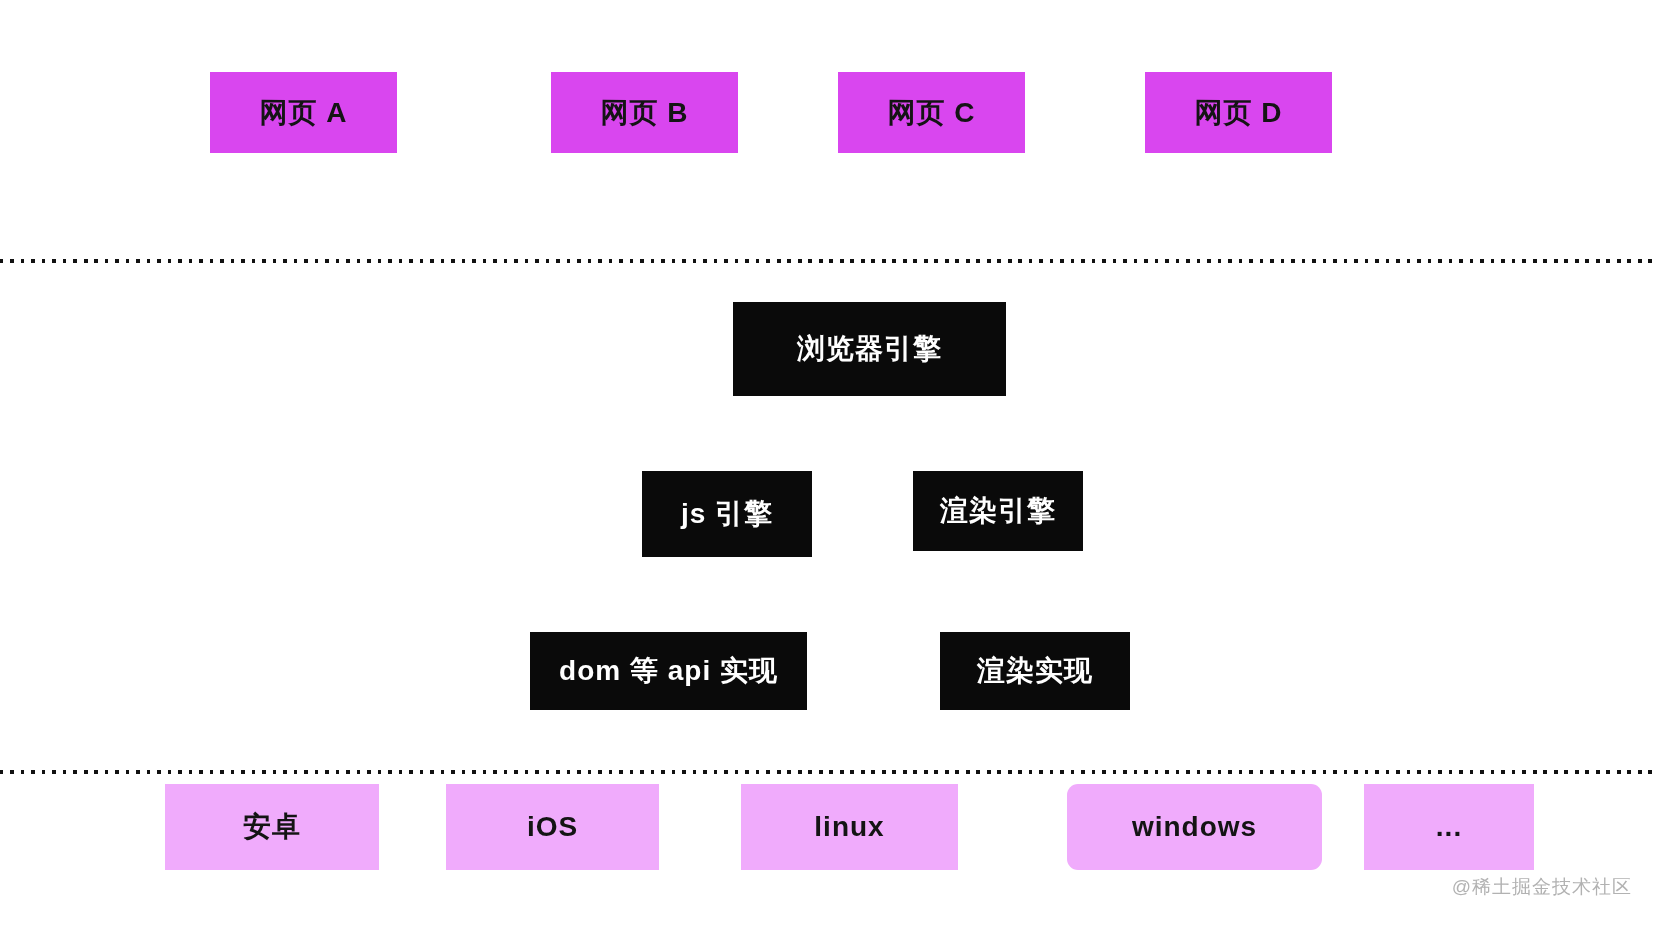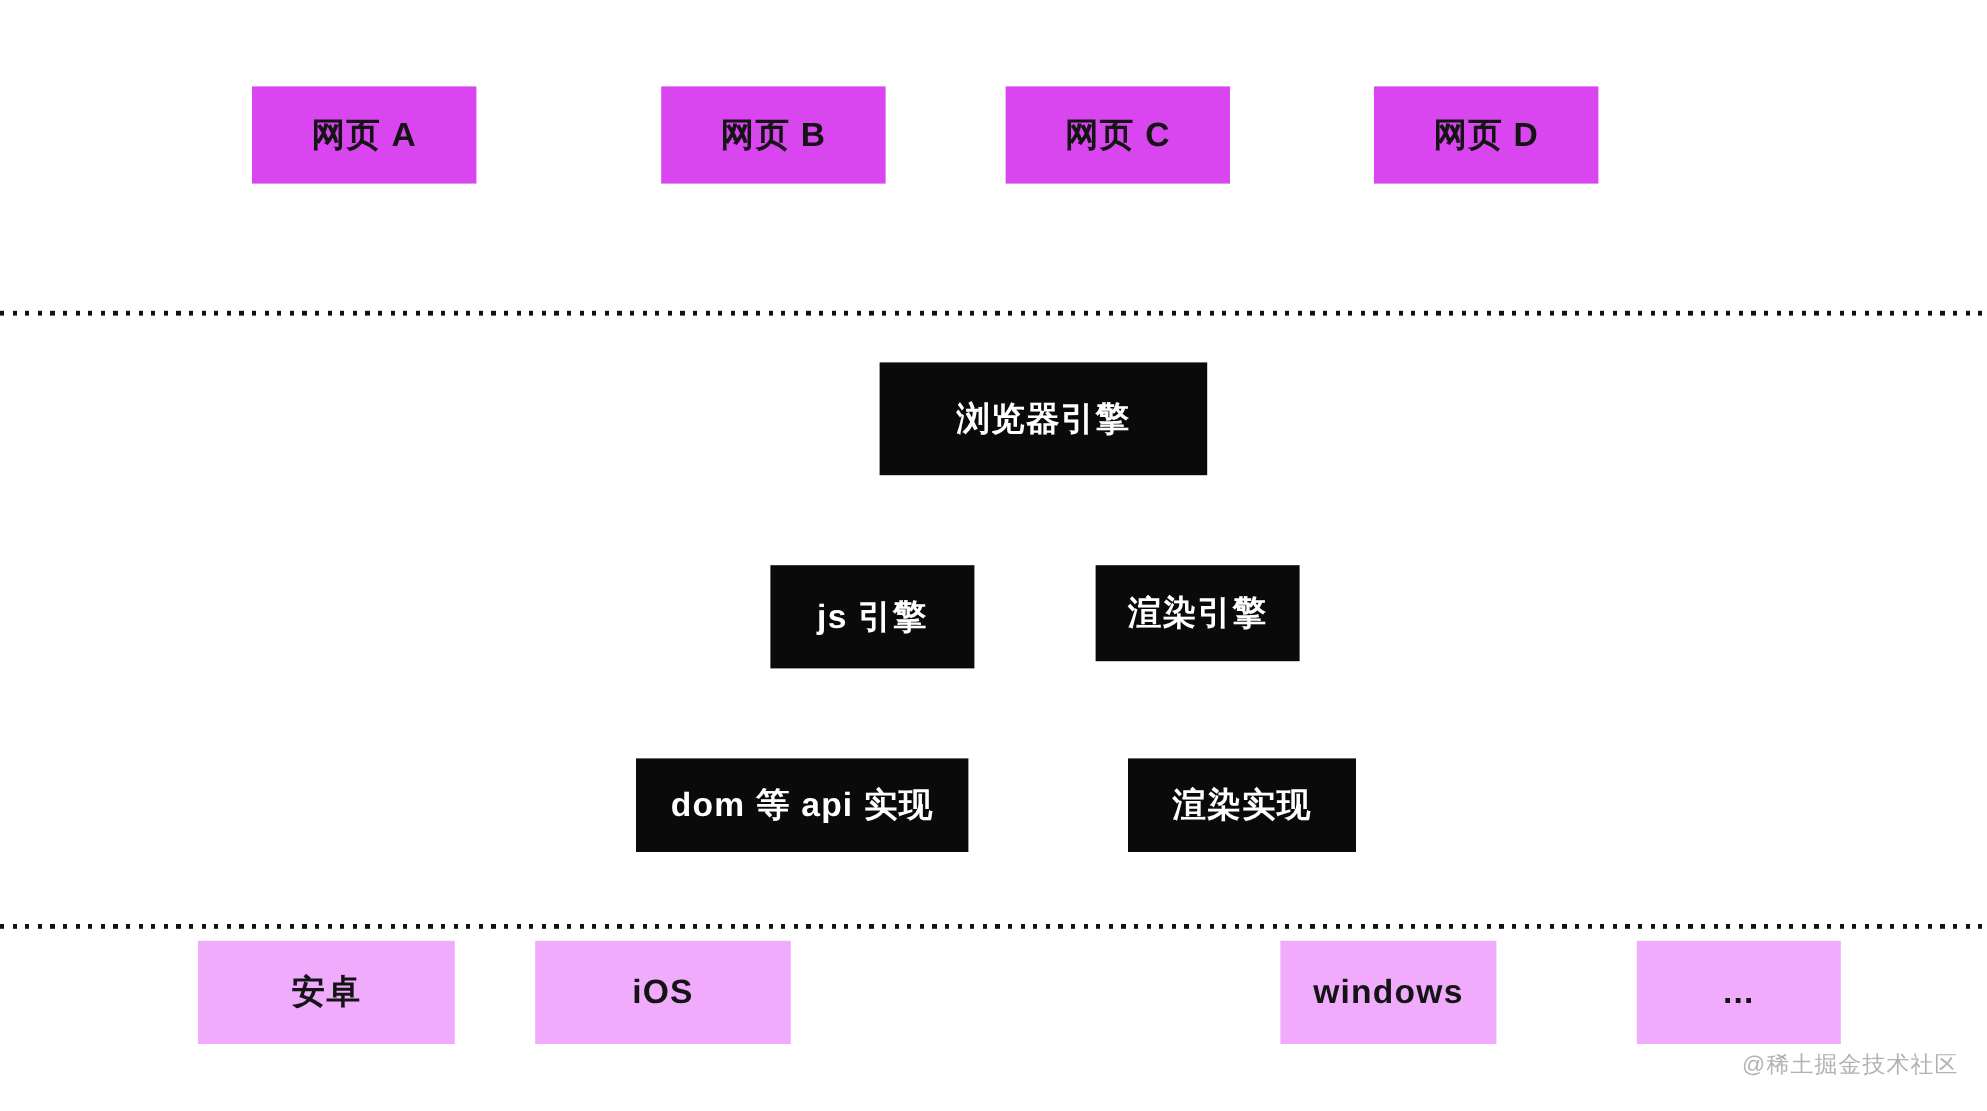--- a/index.html
+++ b/index.html
@@ -84,18 +84,19 @@
   <div class="box black" style="left: 642px; top: 471px; width: 170px; height: 86px;">js 引擎</div>
   <div class="box black" style="left: 530px; top: 632px; width: 277px; height: 78px;">dom 等 api 实现</div>
 
   <div class="box black" style="left: 913px; top: 471px; width: 170px; height: 80px;">渲染引擎</div>
   <div class="box black" style="left: 940px; top: 632px; width: 190px; height: 78px;">渲染实现</div>
 
   <div class="dotted-line" style="top: 770px;"></div>
 
   <div class="box blue" style="left: 165px; width: 214px;">安卓</div>
   <div class="box blue" style="left: 446px; width: 213px;">iOS</div>
-  <div class="box blue" style="left: 1067px; width: 180px;">windows</div>
+  <div class="box blue" style="left: 741px; width: 217px;">linux</div>
+  <div class="box blue" style="left: 1067px; width: 255px; border-radius: 11px;">windows</div>
   <div class="box blue" style="left: 1364px; width: 170px;">...</div>
 
   <div class="watermark">@稀土掘金技术社区</div>
 
 </div>
 
 </body></html>

